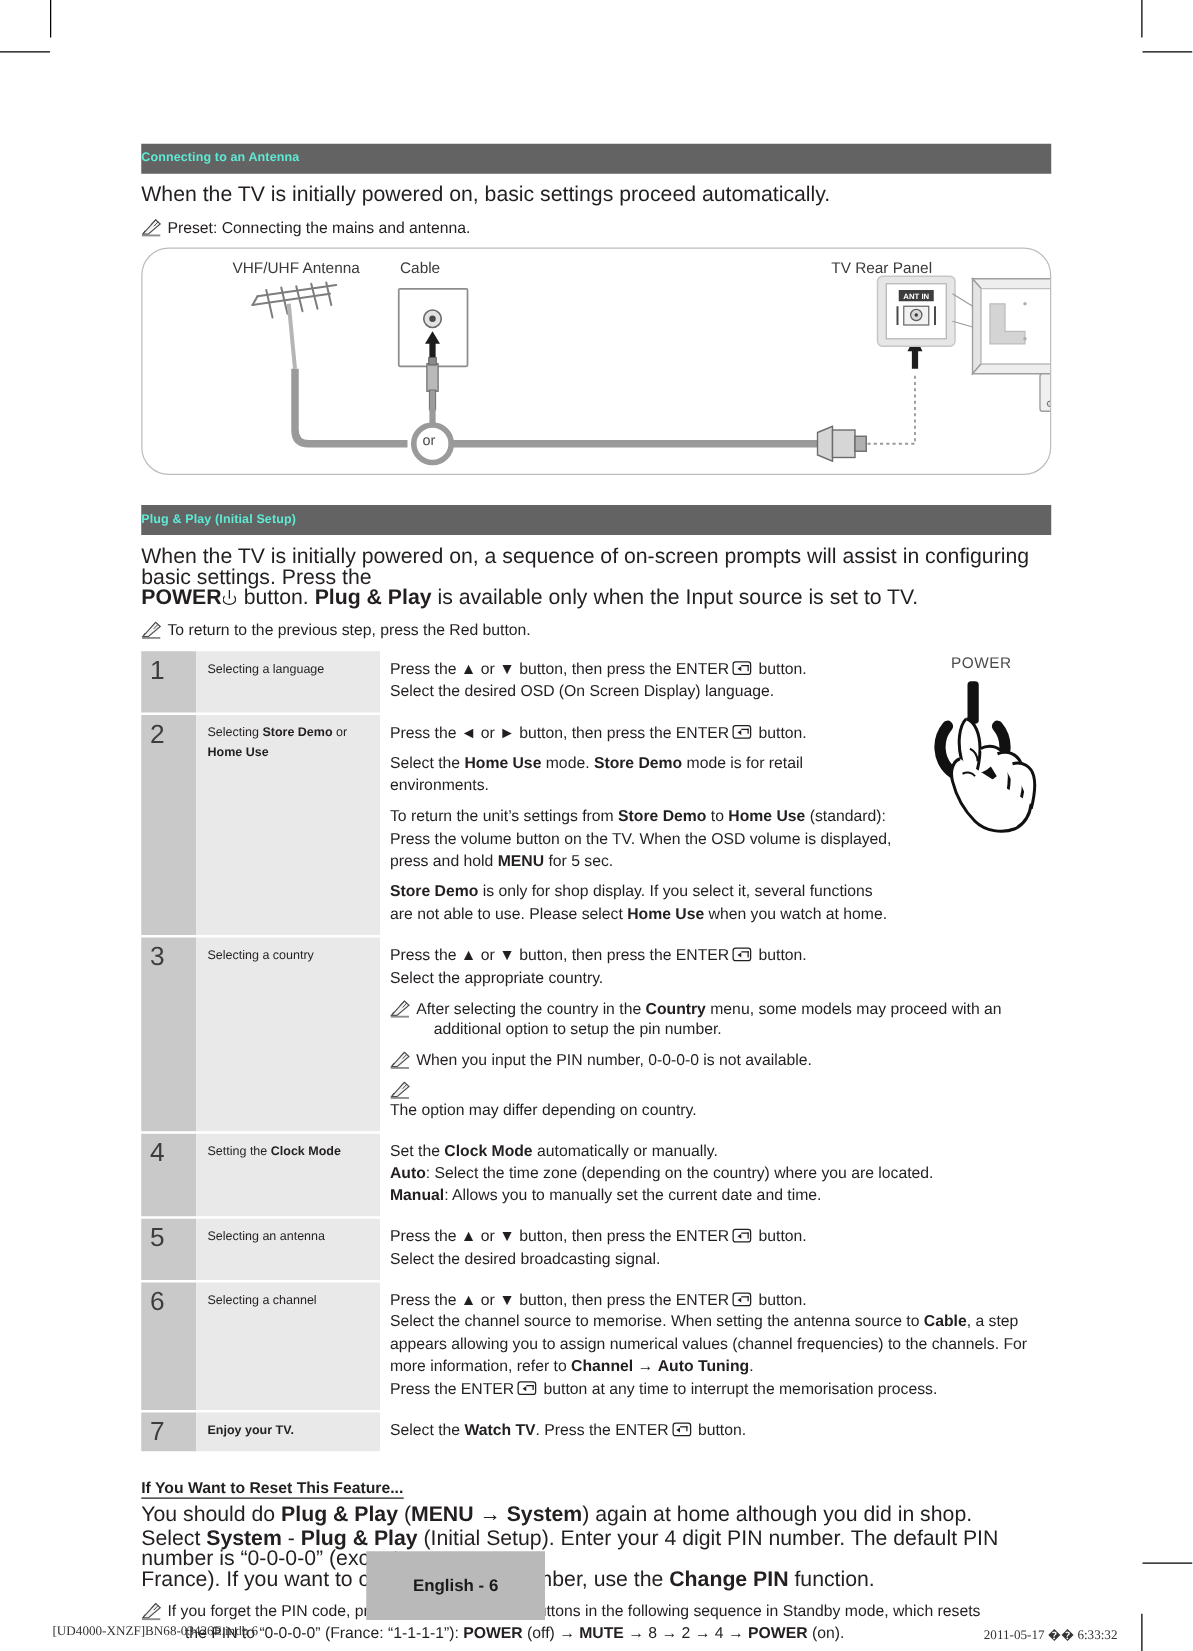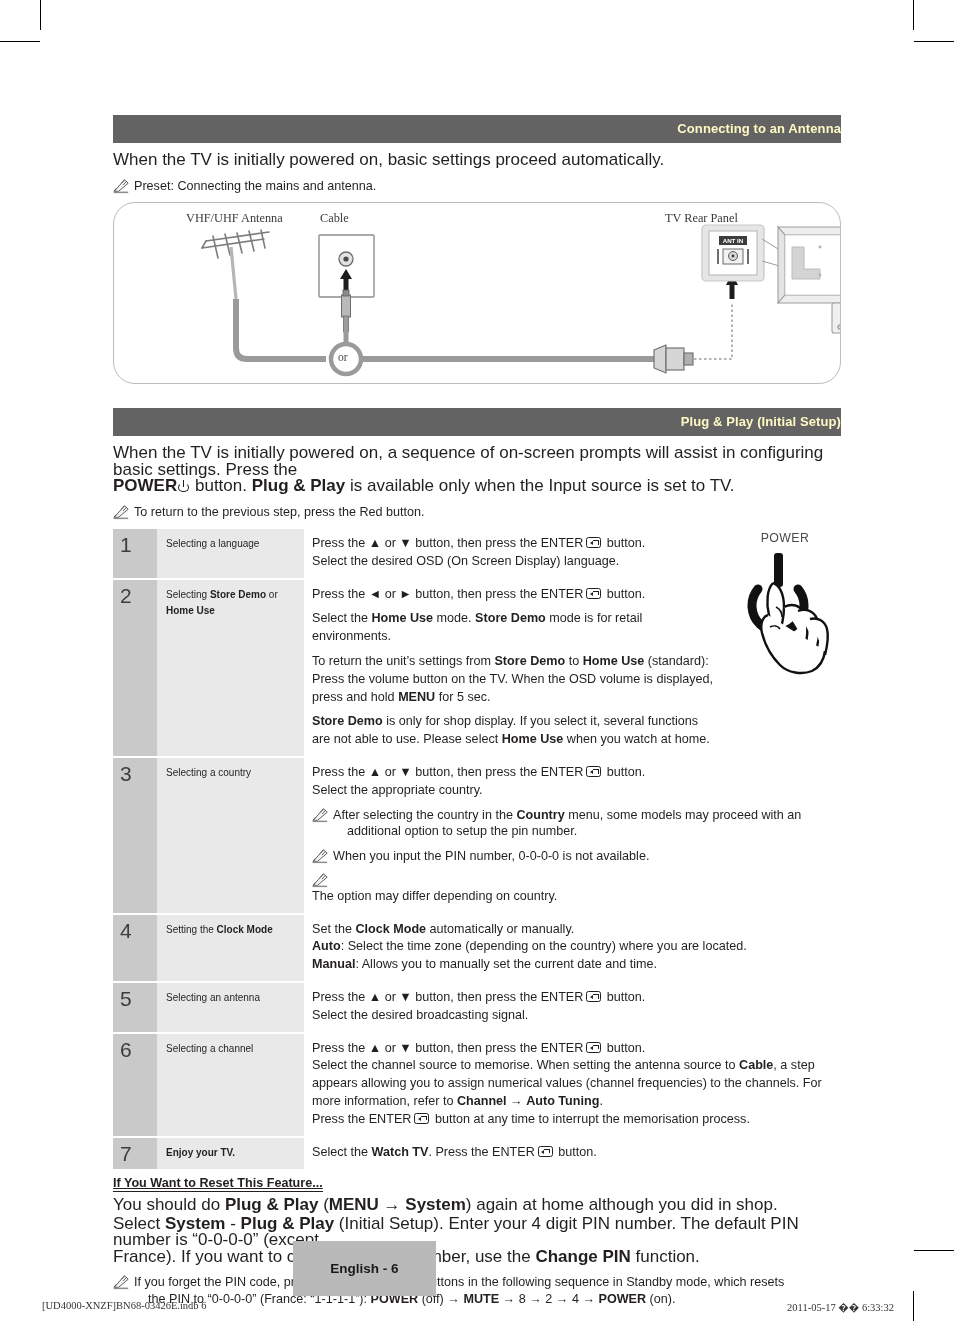--- a/index.html
+++ b/index.html
@@ -20,24 +20,24 @@
 
   
   .page {
     position: absolute;
     left: 113px; top: 0; width: 728px; height: 1321px;
   }
 
   
   .sec-head {
     background: #636363;
-    color: #fef9c3;
+    color: #5eead4;
     font-weight: bold;
-    font-size: 13px;
-    text-align: right;
+    font-size: 10px;
+    text-align: left;
     padding: 6px 0 7px 0;
     letter-spacing: .1px;
   }
 
   
   .para {
     font-size: 17px;
     line-height: 16.5px;
     margin: 9px 0 0 0;
   }
@@ -116,21 +116,20 @@
     height: 182px;
     margin-top: 8px;
     position: relative;
     overflow: hidden;
   }
   .diag-label {
     position: absolute;
     font-size: 12.3px;
     color: #3a3a3a;
     white-space: nowrap;
-    font-family: Liberation Serif, serif;
   }
 
   
   .steps { margin-top: 9px; width: 728px; position: relative; }
   .srow { display: flex; align-items: stretch; border-bottom: 2px solid #ffffff; }
   .snum {
     flex: 0 0 44px;
     background: #c9c9c9;
     font-size: 21px;
     color: #3d3d3d;
@@ -169,22 +168,21 @@
     letter-spacing: .4px;
   }
 
   
   .reset-head {
     font-size: 12.6px;
     font-weight: bold;
     border-bottom: 1.3px solid #231f20;
     display: inline-block;
     padding-bottom: 1px;
-    margin-top: 5px;
-    text-decoration: underline;
+    margin-top: 20px;
   }
 
   
   .pagebadge {
     position: absolute;
     left: 293px; top: 1241px;
     width: 143px; height: 55px;
     background: #b9b9b9;
     border-radius: 0;
     color: #1a1a1a;

